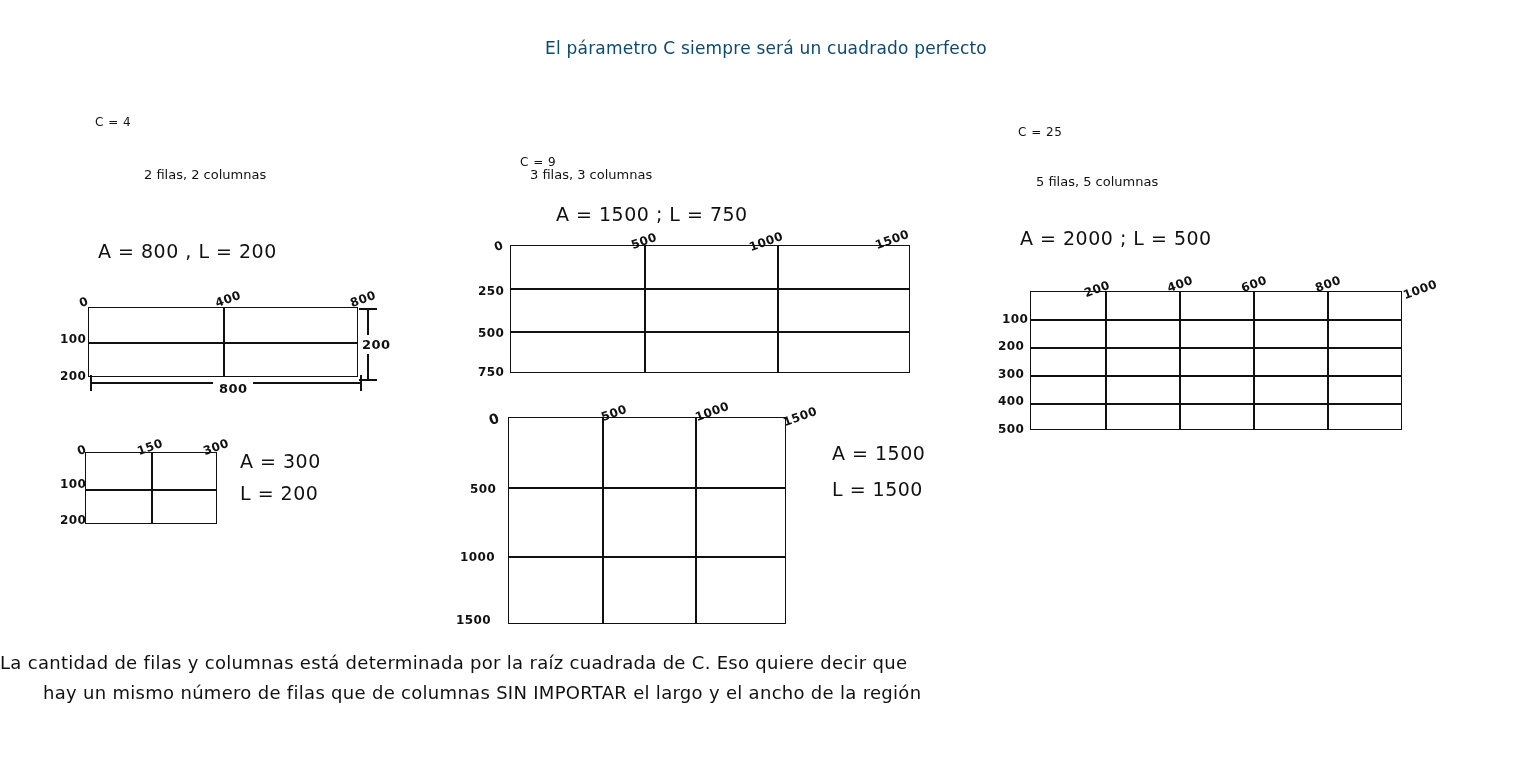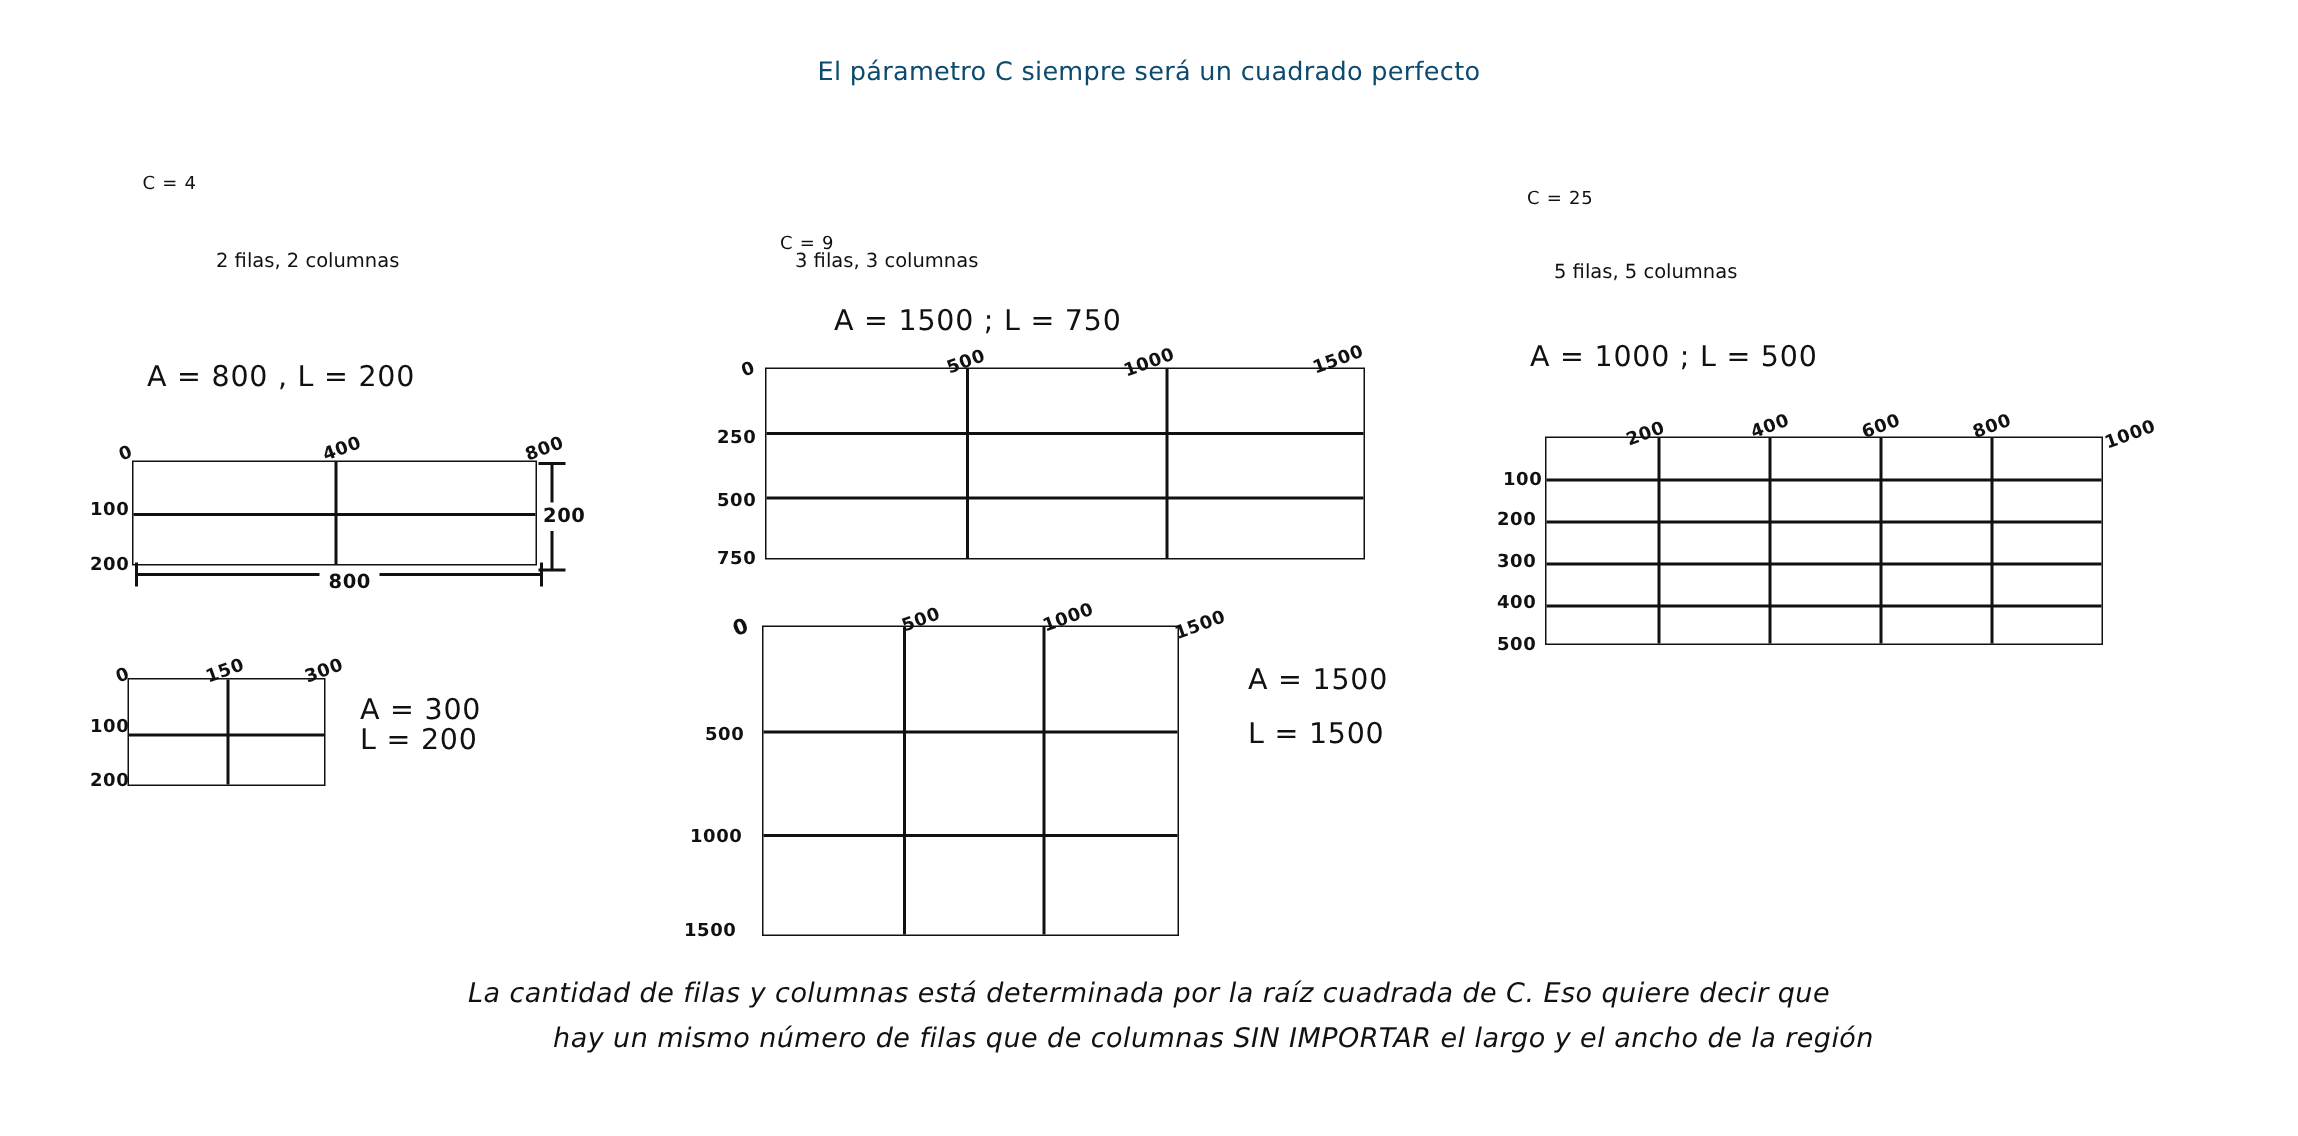--- a/index.html
+++ b/index.html
@@ -55,25 +55,24 @@
   .grid .vline { width: 1.6px; top: 0; bottom: 0; }
   .grid .hline { height: 1.6px; left: 0; right: 0; }
   .bigeq {
     font-size: 19px;
     letter-spacing: 0.5px;
     white-space: nowrap;
   }
   .footer {
     left: 0;
     width: 1532px;
-    text-align: center;
+    text-align: left;
     font-size: 18px;
     line-height: 30px;
     letter-spacing: 0.3px;
-    font-style: italic;
   }
   .seg { position: absolute; background: #111; height: 2px; }
   .segv { position: absolute; background: #111; width: 2px; }
 </style>
 </head>
 <body>
 
 <div class="abs title">El párametro C siempre será un cuadrado perfecto</div>
 
 <div class="abs hd" style="left:95px; top:115px;">C = 4</div>
@@ -105,21 +104,21 @@
 
 <div class="grid" style="left:85px; top:452px; width:132px; height:72px;">
   <div class="vline" style="left:65px;"></div>
   <div class="hline" style="top:36px;"></div>
 </div>
 <div class="abs tick rot" style="left:80px; top:444px;">0</div>
 <div class="abs tick rot" style="left:140px; top:444px;">150</div>
 <div class="abs tick rot" style="left:206px; top:444px;">300</div>
 <div class="abs tick" style="left:60px; top:477px;">100</div>
 <div class="abs tick" style="left:60px; top:513px;">200</div>
-<div class="abs bigeq" style="left:240px; top:462px;">A = 300</div>
+<div class="abs bigeq" style="left:240px; top:450px;">A = 300</div>
 <div class="abs bigeq" style="left:240px; top:482px;">L = 200</div>
 
 <div class="abs hd" style="left:520px; top:115px;margin-top:40px;">C = 9</div>
 <div class="abs sub" style="left:530px; top:167px;">3 filas, 3 columnas</div>
 
 <div class="abs bigeq" style="left:556px; top:203px;">A = 1500 ;  L = 750</div>
 
 <div class="grid" style="left:510px; top:245px; width:400px; height:128px;">
   <div class="vline" style="left:133px;"></div>
   <div class="vline" style="left:266px;"></div>
@@ -145,21 +144,21 @@
 <div class="abs tick rot" style="left:698px; top:410px;">1000</div>
 <div class="abs tick rot" style="left:786px; top:415px;">1500</div>
 <div class="abs tick" style="left:470px; top:482px;">500</div>
 <div class="abs tick" style="left:460px; top:550px;">1000</div>
 <div class="abs tick" style="left:456px; top:613px;">1500</div>
 <div class="abs bigeq" style="left:832px; top:442px;">A = 1500</div>
 <div class="abs bigeq" style="left:832px; top:478px;">L = 1500</div>
 
 <div class="abs hd" style="left:1018px; top:125px;">C = 25</div>
 <div class="abs sub" style="left:1036px; top:174px;">5 filas, 5 columnas</div>
-<div class="abs bigeq" style="left:1020px; top:227px;">A = 1000  ;  L = 500</div>
+<div class="abs bigeq" style="left:1020px; top:227px;">A = 2000  ;  L = 500</div>
 
 <div class="grid" style="left:1030px; top:291px; width:372px; height:139px;">
   <div class="vline" style="left:74px;"></div>
   <div class="vline" style="left:148px;"></div>
   <div class="vline" style="left:222px;"></div>
   <div class="vline" style="left:296px;"></div>
   <div class="hline" style="top:27px;"></div>
   <div class="hline" style="top:55px;"></div>
   <div class="hline" style="top:83px;"></div>
   <div class="hline" style="top:111px;"></div>

